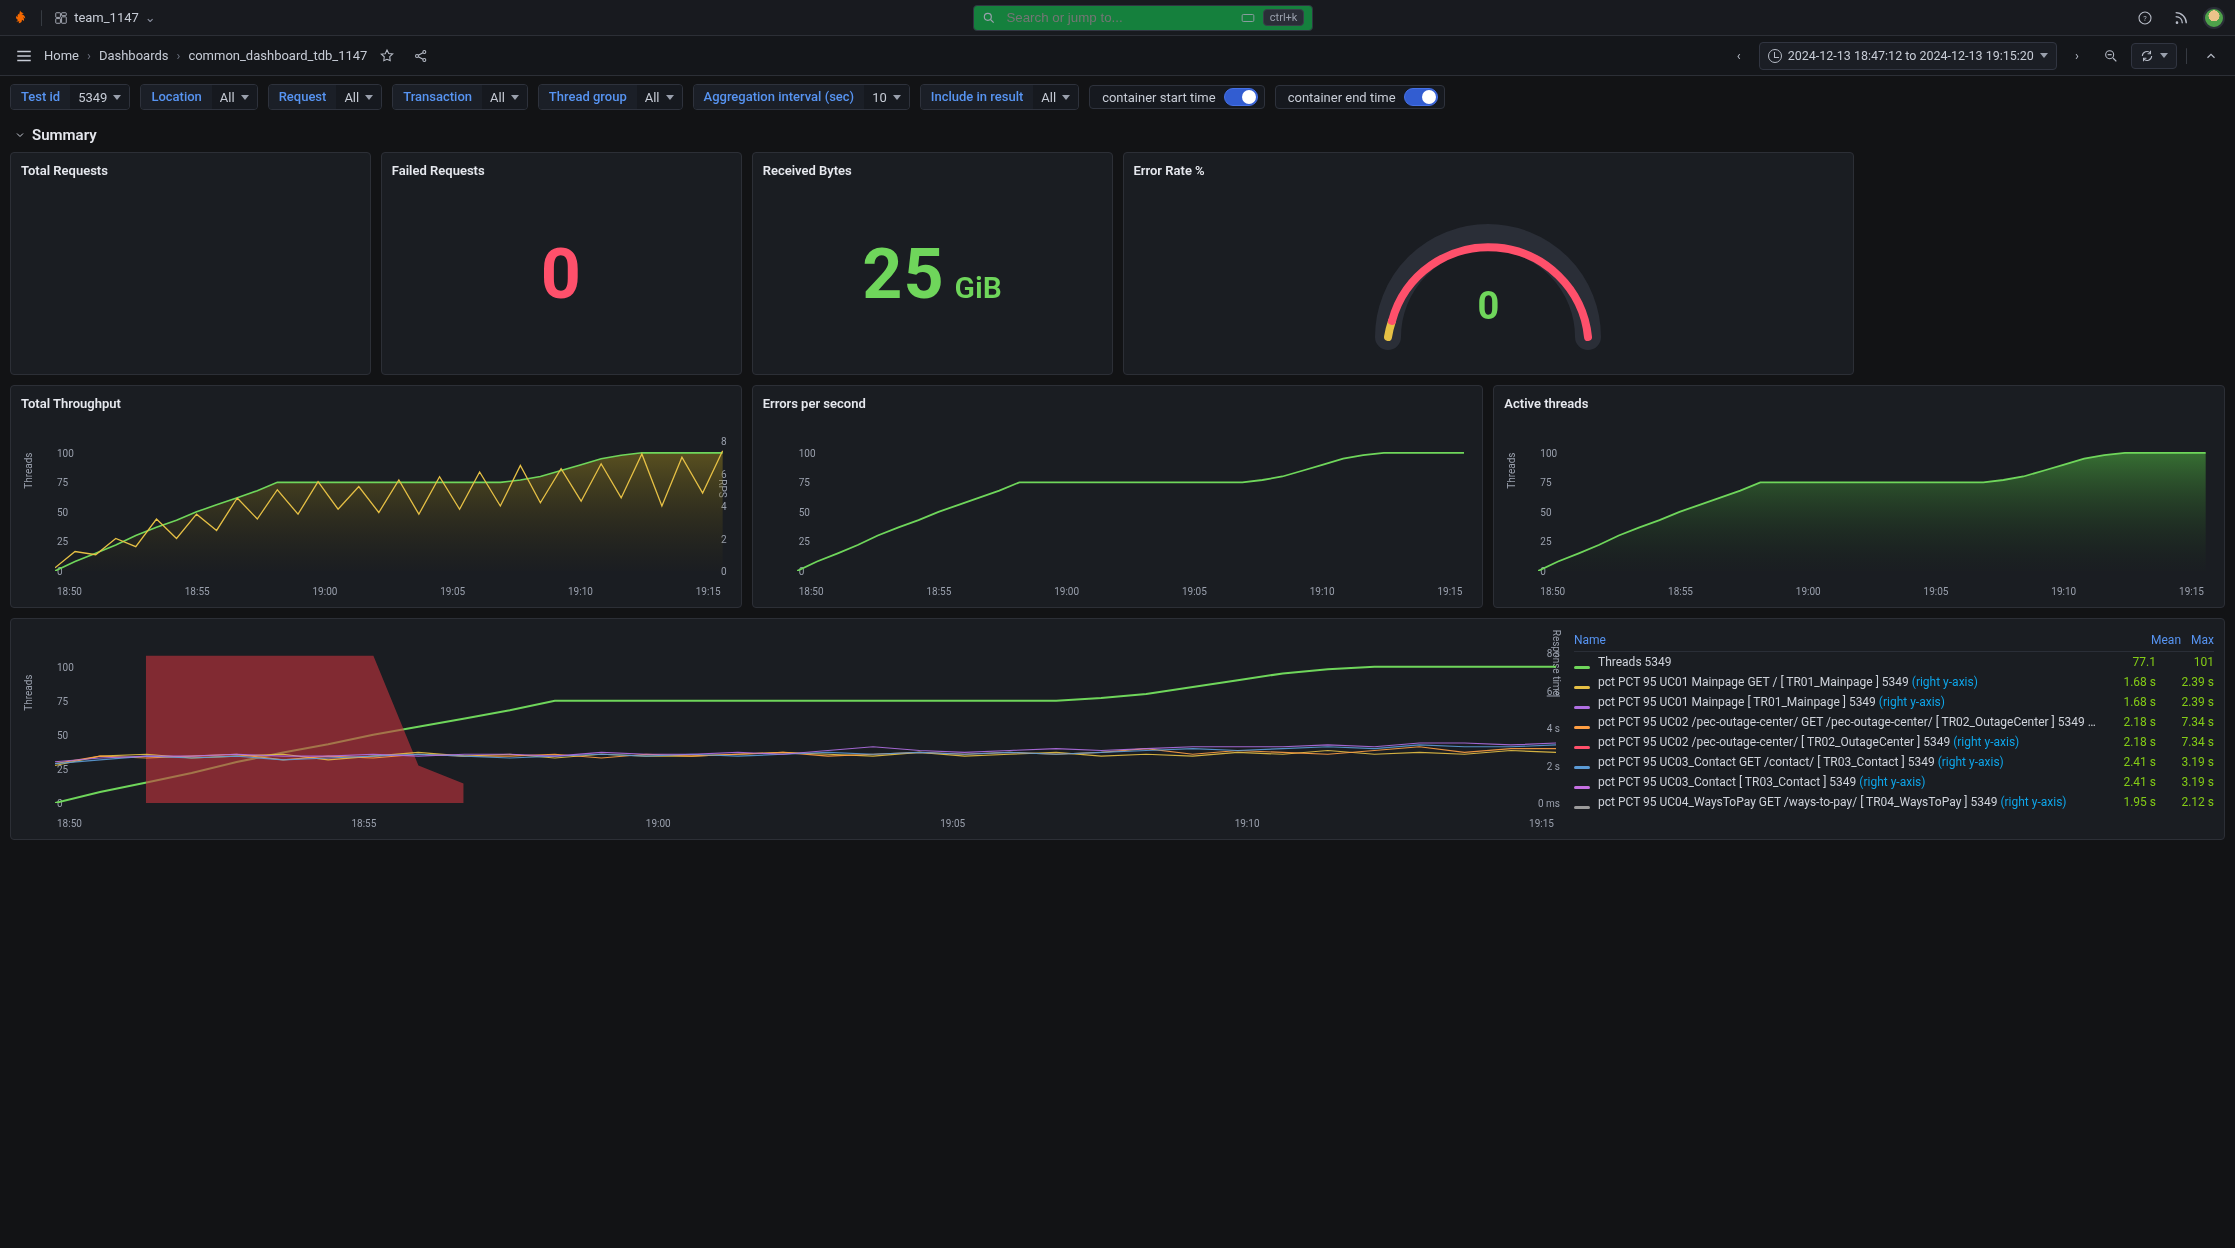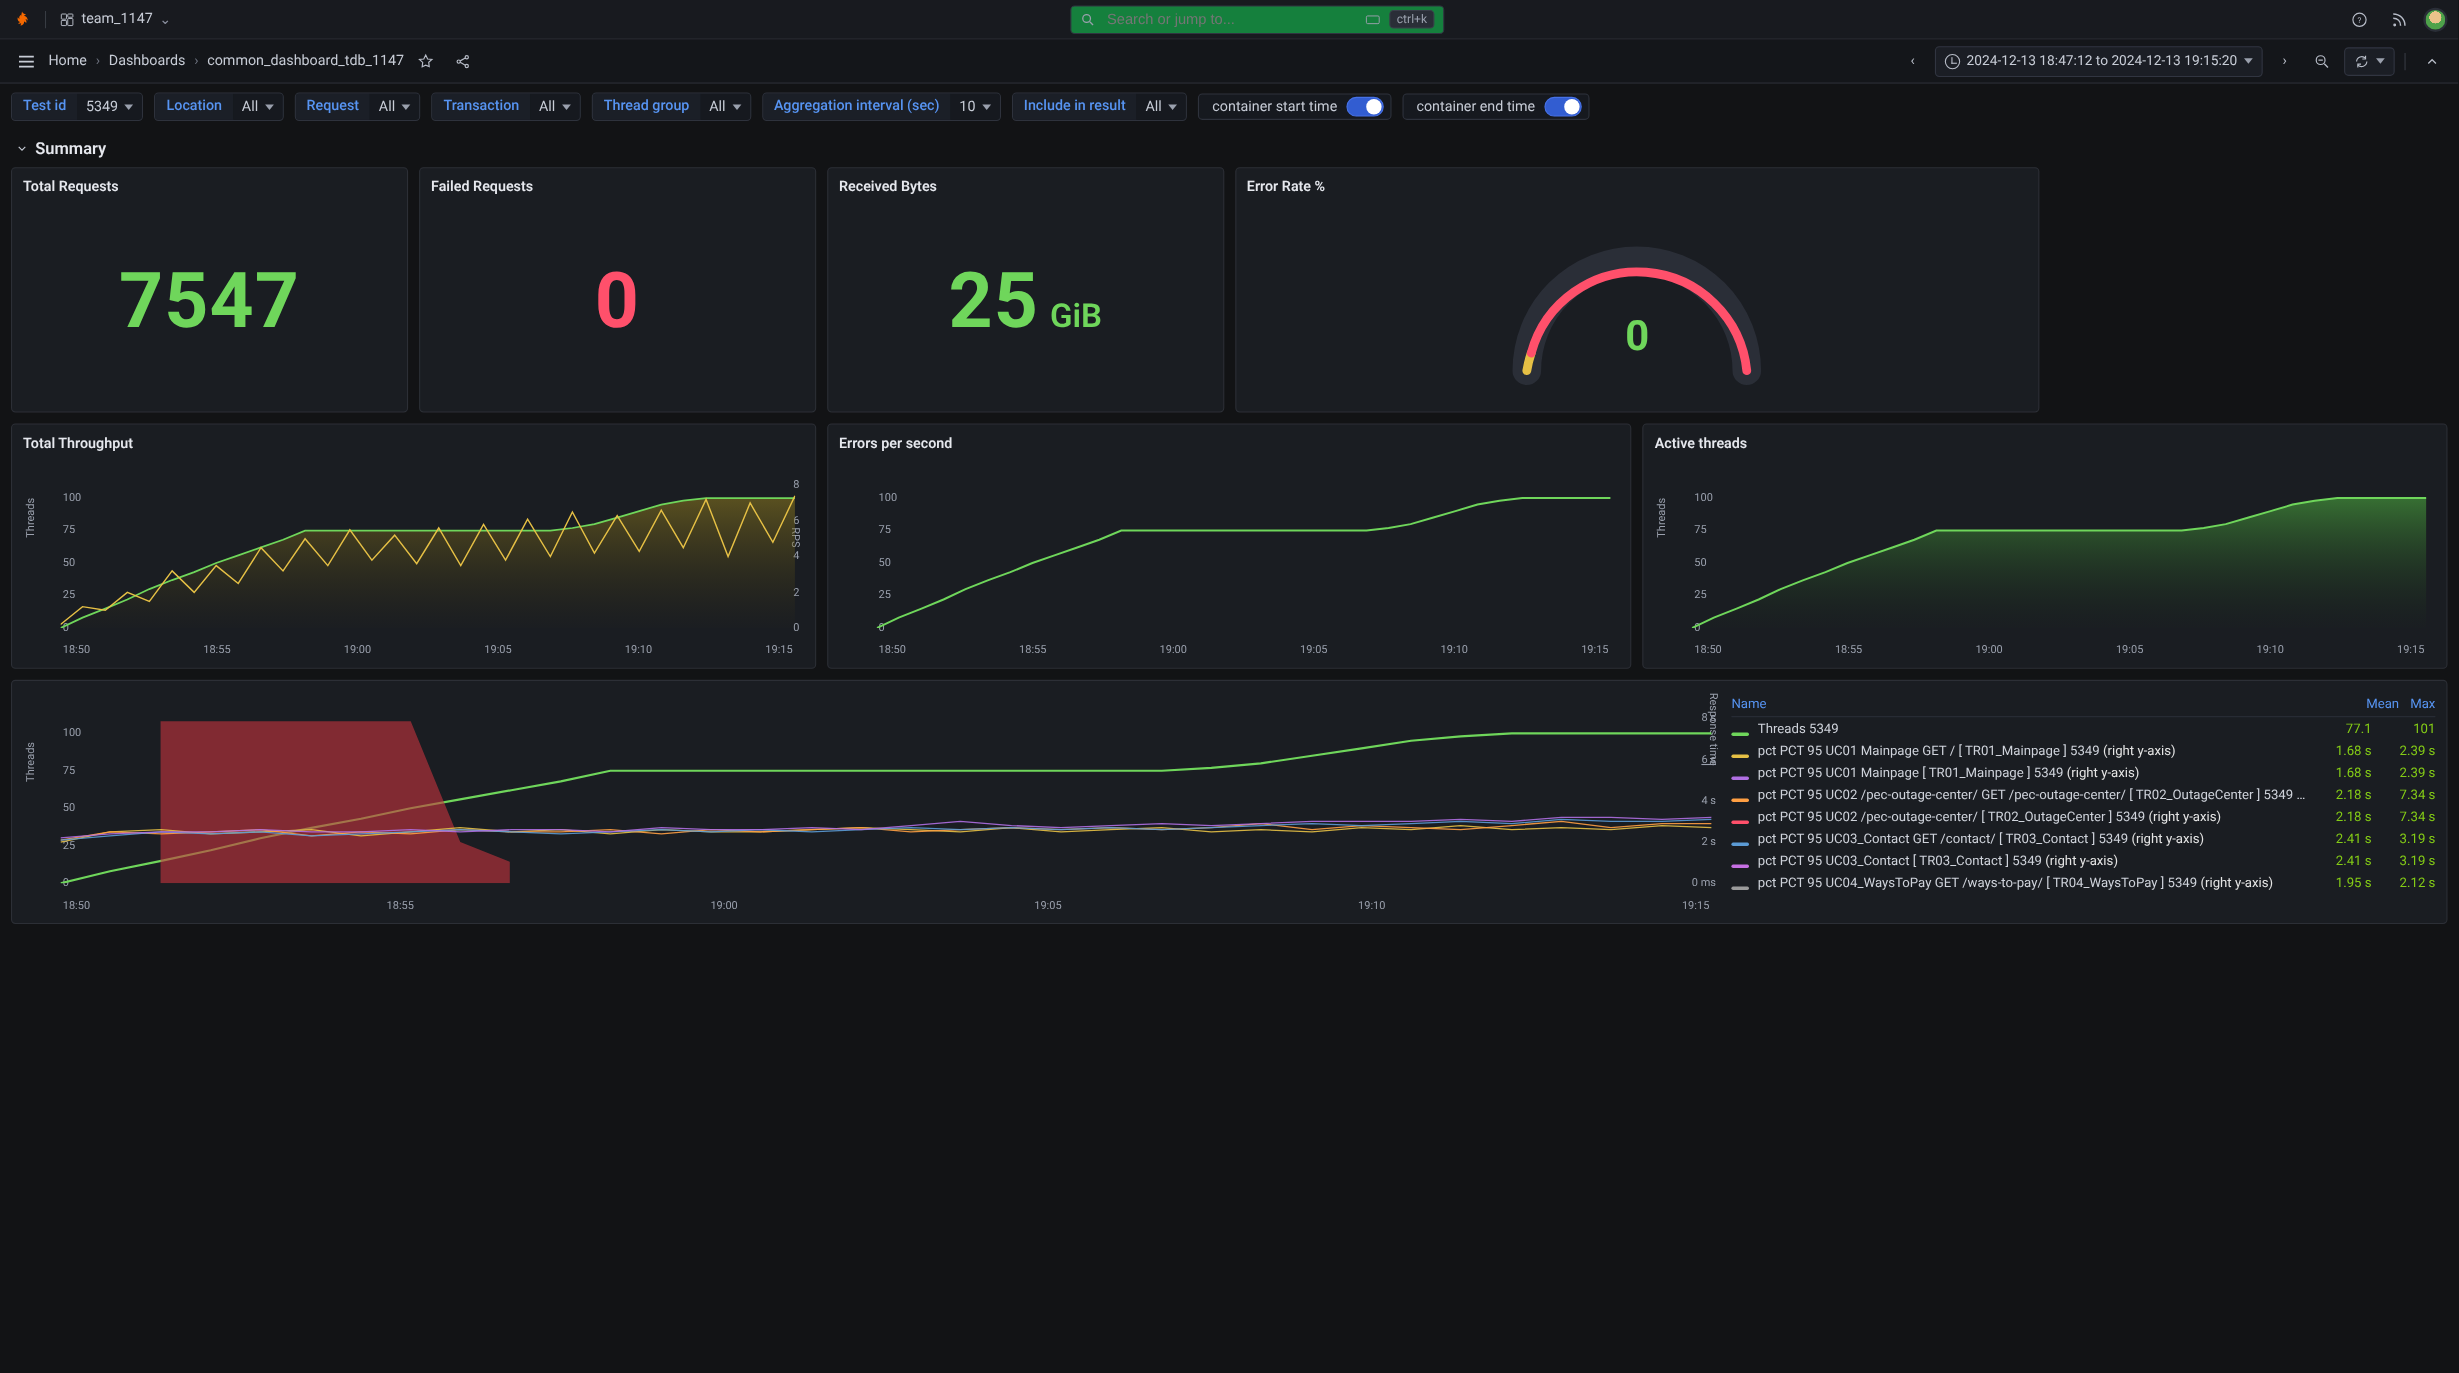--- a/index.html
+++ b/index.html
@@ -63,21 +63,21 @@
   .gauge .center{position:absolute;top:100px;left:0;right:0;text-align:center;color:var(--green);font-size:38px;font-weight:700}.s4{grid-column:span 4}.s8{grid-column:span 8}.s24{grid-column:span 24}
   
   .resp{display:flex;gap:10px}
   .resp .left{flex:1;position:relative;min-height:200px}
   .legend{width:640px;font-size:12px}
   .legend .hdr{display:flex;color:var(--link);gap:10px;padding:4px 0;border-bottom:1px solid #2a2e37}
   .legend .hdr .name{flex:1}
   .legend .row{display:flex;align-items:flex-end;gap:8px;color:#d8dce3;padding:3px 0}
   .legend .row .swatch{width:16px;height:3px;border-radius:2px}
   .legend .row .name{flex:1;white-space:nowrap;overflow:hidden;text-overflow:ellipsis;color:#cfd3db}
-  .legend .row .sub{color:#e5e5e5}
+  .legend .row .sub{color:#0ea5e9}
   .legend .row .val{width:50px;text-align:right;color:#84cc16}
   .timepick{display:flex;align-items:center;gap:6px;height:28px;padding:0 8px;border:1px solid #313541;border-radius:4px;background:#1b1e25;color:#c7ccd6;font-size:12.5px}
   .mini-icon{width:14px;height:14px;display:inline-block}
   .clock{border:1.5px solid #b7bcc7;border-radius:50%;position:relative}
   .clock::after{content:"";position:absolute;width:4px;height:5px;border-left:1.5px solid #b7bcc7;border-bottom:1.5px solid #b7bcc7;left:5px;top:2px}
 </style>
 </head>
 <body>
 
 <div class="topbar">
@@ -245,23 +245,20 @@
     <svg width="12" height="12" viewBox="0 0 24 24" class="chev">
         <path d="M6 9l6 6 6-6" fill="none" stroke="#c7ccd6" stroke-width="2"></path>
       </svg>
     <span>Summary</span>
   </div>
 
   <div class="grid">
 
     <div class="panel s4">
       <h4>Total Requests</h4>
-      <div class="stat">
-          <div class="big green">7547</div>
-        </div>
     </div>
     <div class="panel s4">
       <h4>Failed Requests</h4>
       <div class="stat">
           <div class="big red">0</div>
         </div>
     </div>
     <div class="panel s4">
       <h4>Received Bytes</h4>
       <div class="stat">

